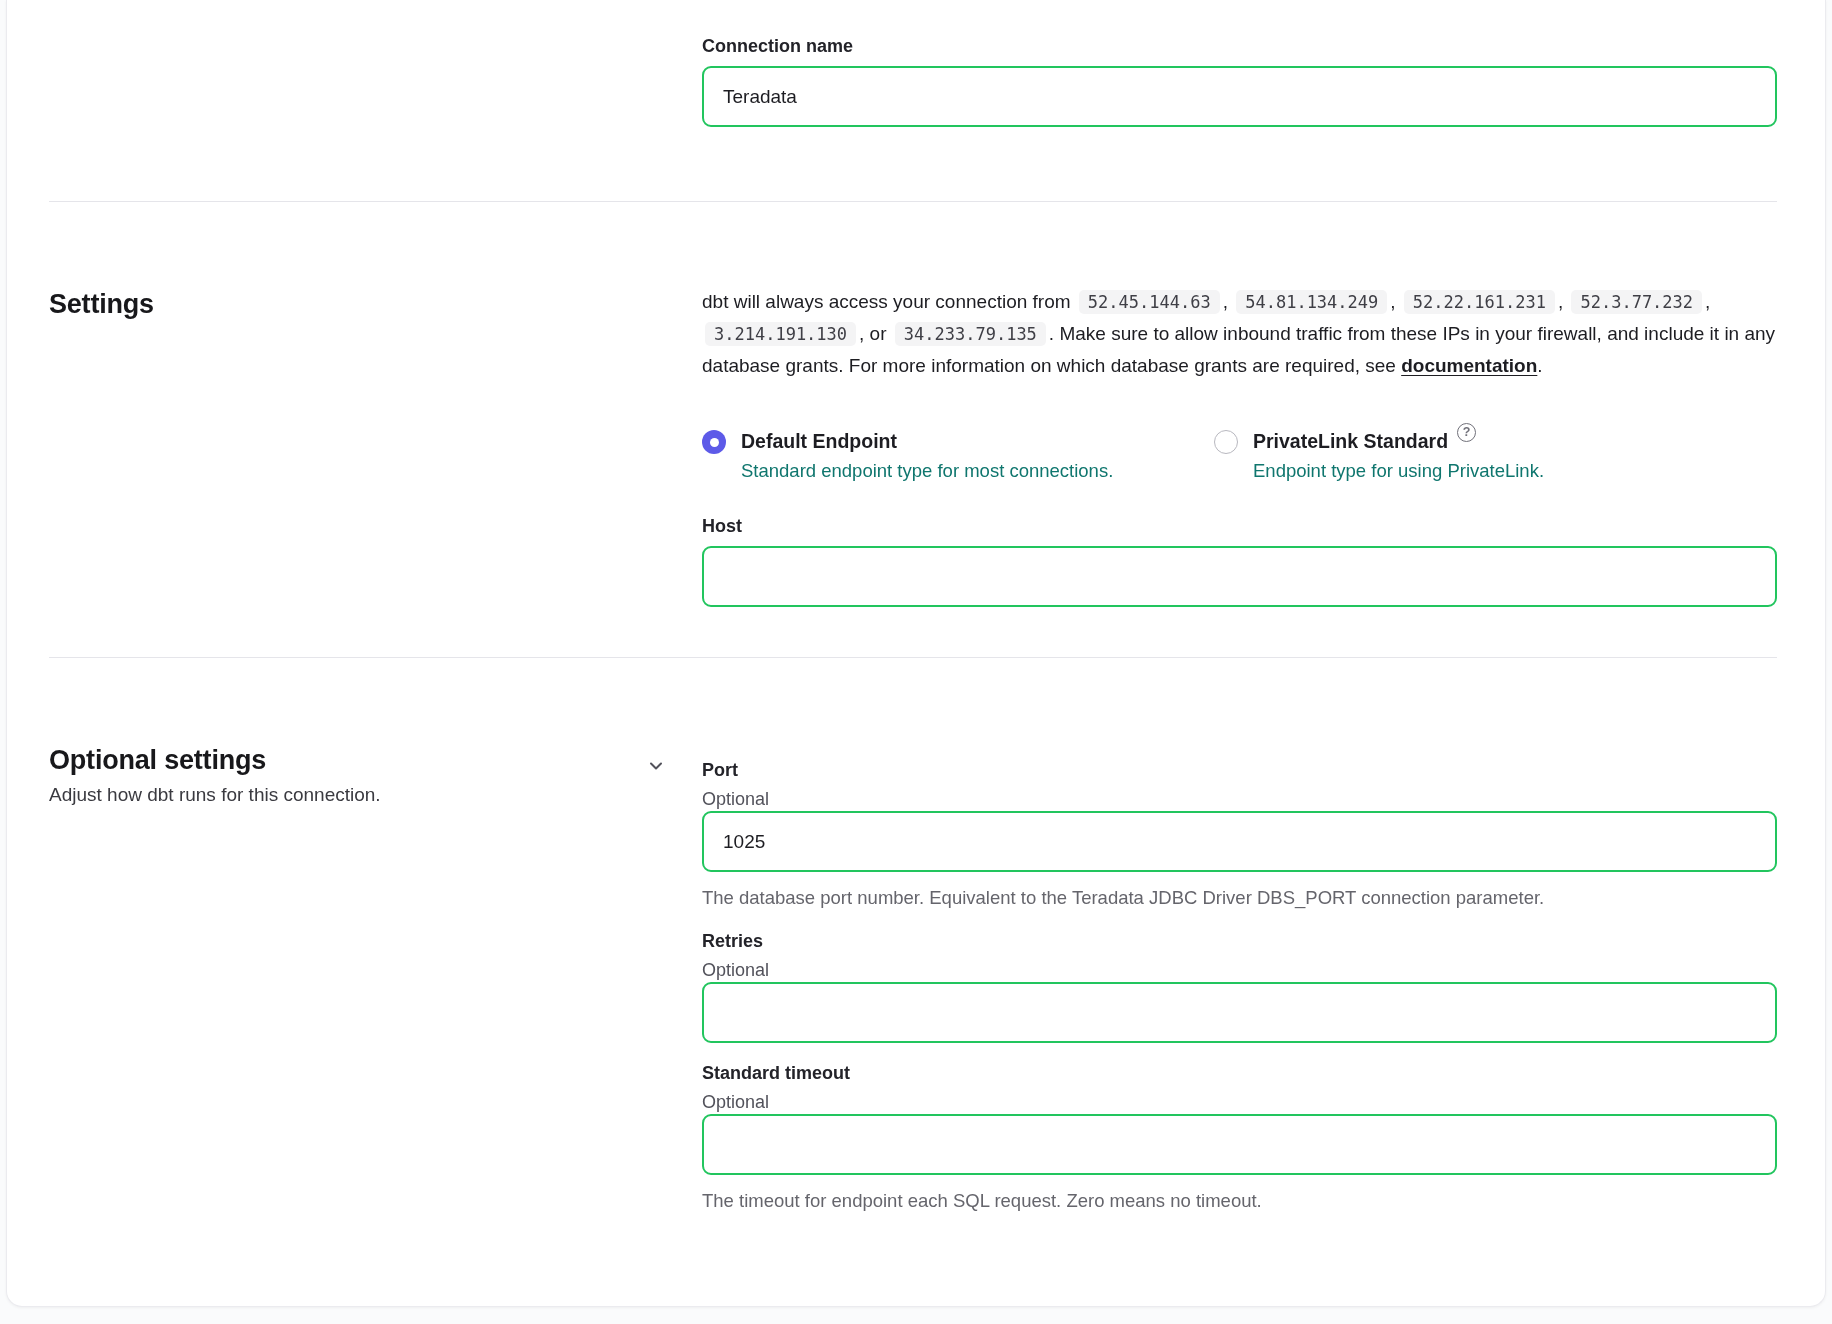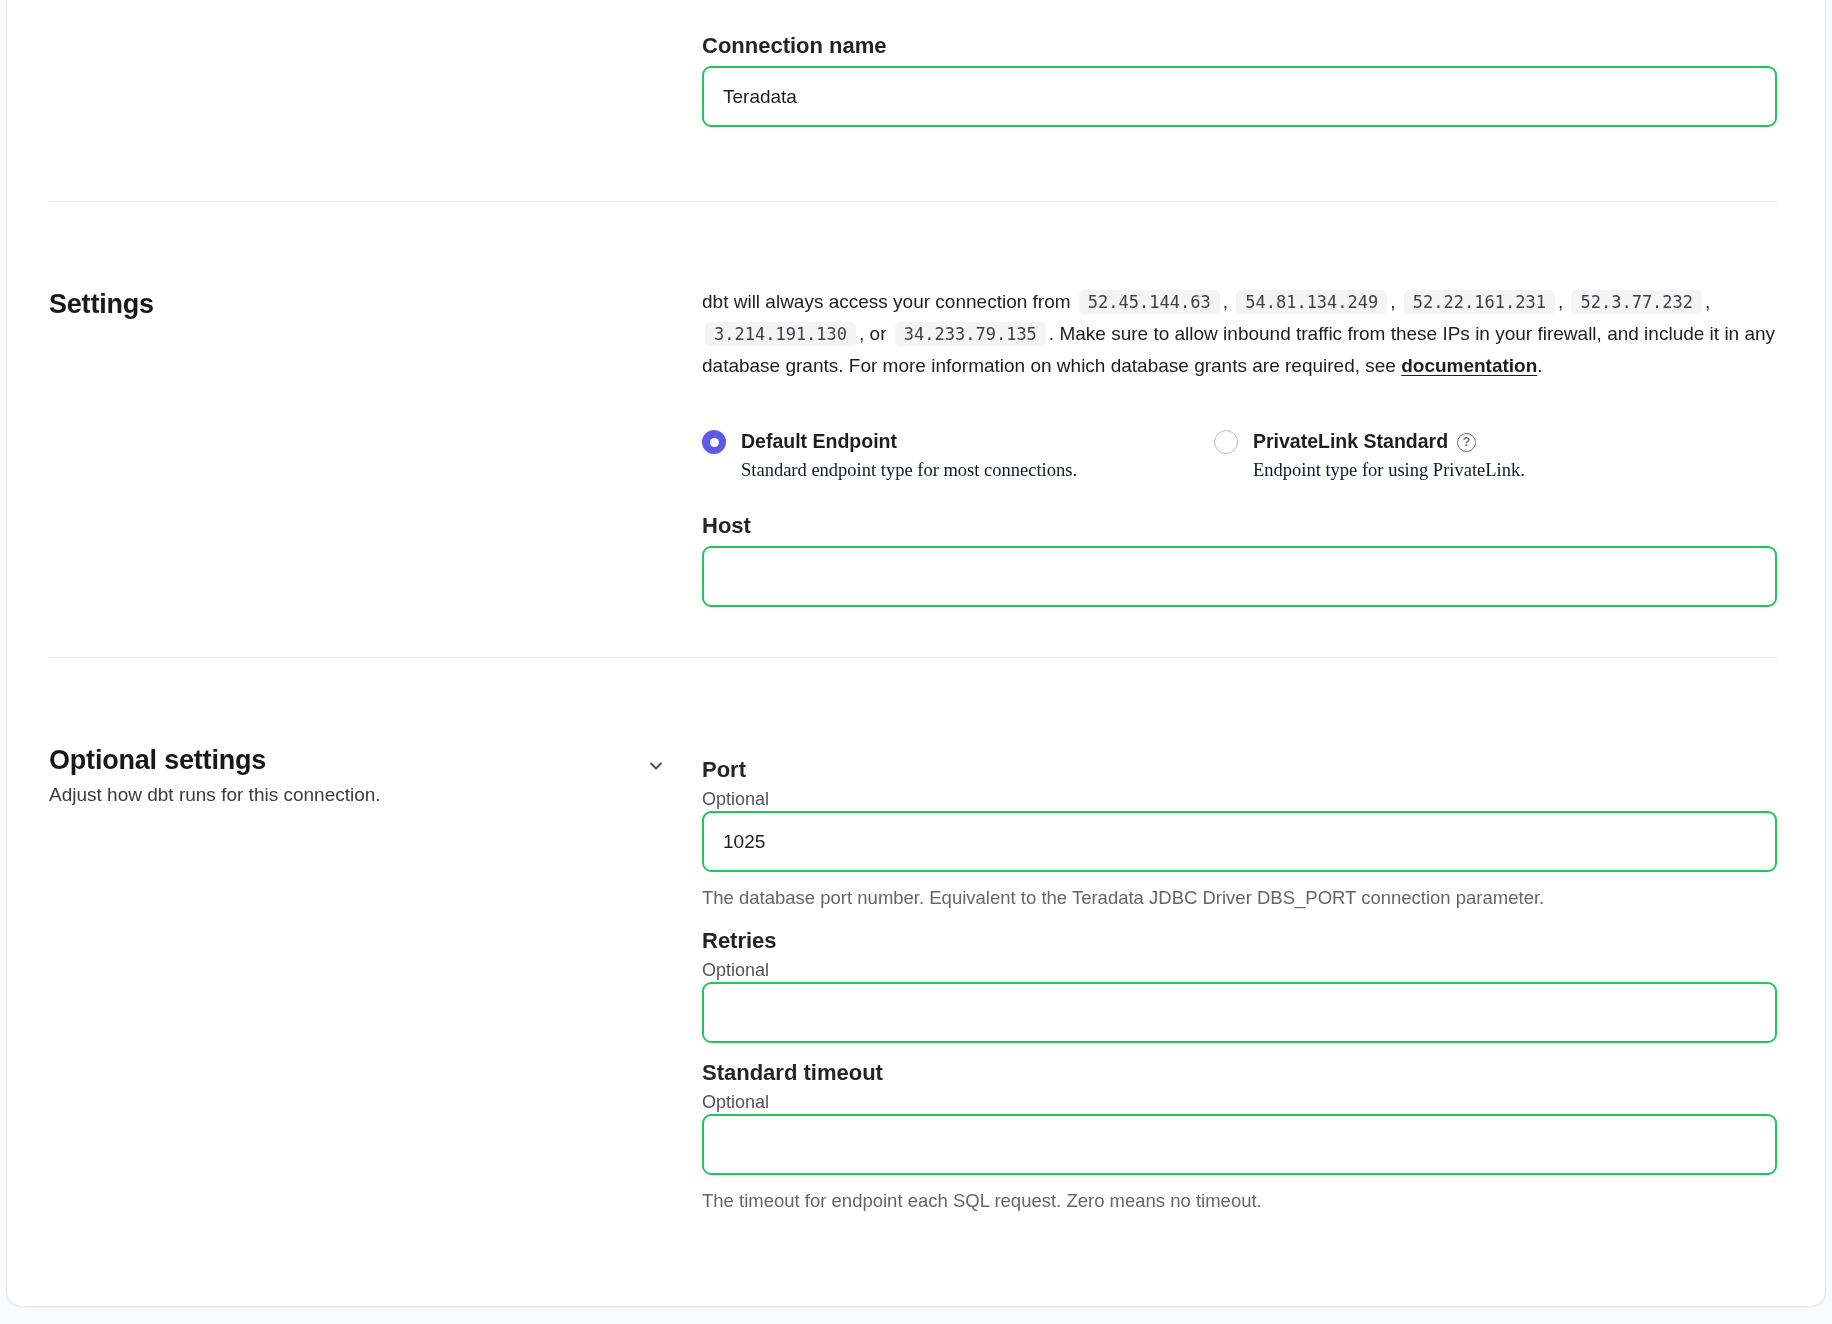--- a/index.html
+++ b/index.html
@@ -21,21 +21,21 @@
     overflow:hidden;
   }
   .row { display:grid; grid-template-columns:653px 1fr; }
   .divider { border-top:1px solid #e5e5ea; height:0; }
 
   
   .sec-top .field { margin:0; }
   .sec-top { margin-bottom:74px; }
 
   .field-label-row { display:flex; justify-content:space-between; align-items:baseline;flex-direction:column; }
-  .field-label { font-size:22px; font-weight:600; color:#232329; line-height:24px; margin-bottom:8px; }
+  .field-label { font-size:18px; font-weight:600; color:#232329; line-height:24px; margin-bottom:8px; }
   .optional-tag { font-size:18px; font-weight:400; color:#52525b; line-height:24px; }
   .text-input {
     width:100%; height:61px; border:2px solid #22c55e; border-radius:9px;
     padding:0 19px; font-size:19px; color:#1d1d22; background:#fff; outline:none;
     font-family:"Liberation Sans","DejaVu Sans",sans-serif;
   }
   .helper { margin-top:12px; font-size:18.5px; color:#65656c; line-height:27px; }
 
   
   .sec-settings { padding-top:84px; padding-bottom:50px; }
@@ -52,23 +52,23 @@
   .radio-group { display:flex; margin-top:46px; }
   .radio-option { display:flex; gap:15px; cursor:pointer; }
   .radio-option.first { width:512px; flex:none; }
   .radio-circle { width:24px; height:24px; border-radius:50%; flex:none; margin-top:3px; position:relative; }
   .radio-circle.selected { background:var(--accent,#5d5ae8); }
   .radio-circle.selected::after {
     content:""; position:absolute; left:50%; top:50%; width:9px; height:9px;
     margin:-4.5px 0 0 -4.5px; border-radius:50%; background:#fff;
   }
   .radio-circle.unselected { background:#fff; border:1.5px solid #b8b8bf; }
-  .radio-label-line { display:flex; align-items:flex-end; gap:9px; }
+  .radio-label-line { display:flex; align-items:flex-start; gap:9px; }
   .radio-label { font-size:19.5px; font-weight:600; color:#1d1d22; line-height:29px; }
-  .radio-desc { font-size:18.5px; color:#0f172a; line-height:27px; margin-top:1px;font-family:Liberation Serif, serif; }
+  .radio-desc { font-size:18.5px; color:#0f766e; line-height:27px; margin-top:1px; }
   .help-icon {
     display:inline-flex; align-items:center; justify-content:center;
     width:19px; height:19px; border:1.5px solid #71717a; border-radius:50%;
     font-size:12.5px; font-weight:700; color:#71717a; transform:translateY(-4px);
     cursor:pointer;
   }
 
   .host-field { margin-top:30px; }
 
   

